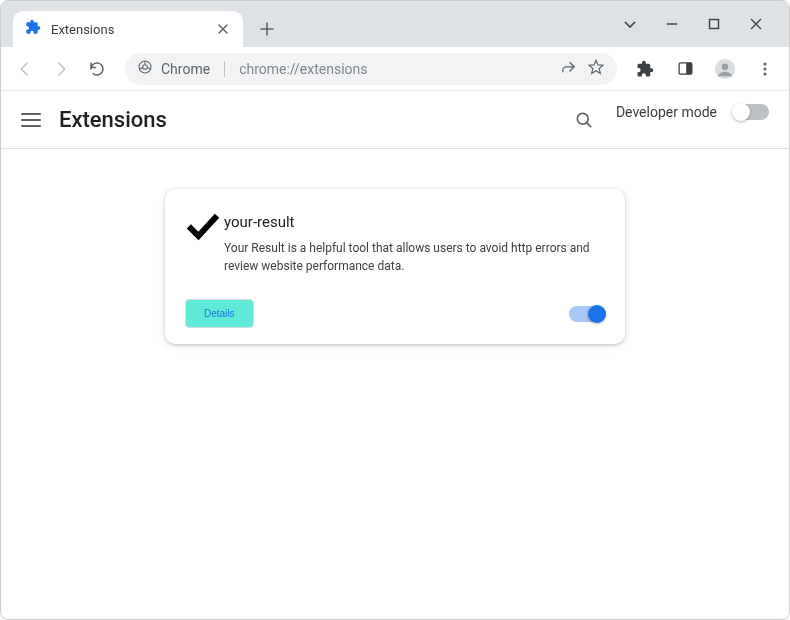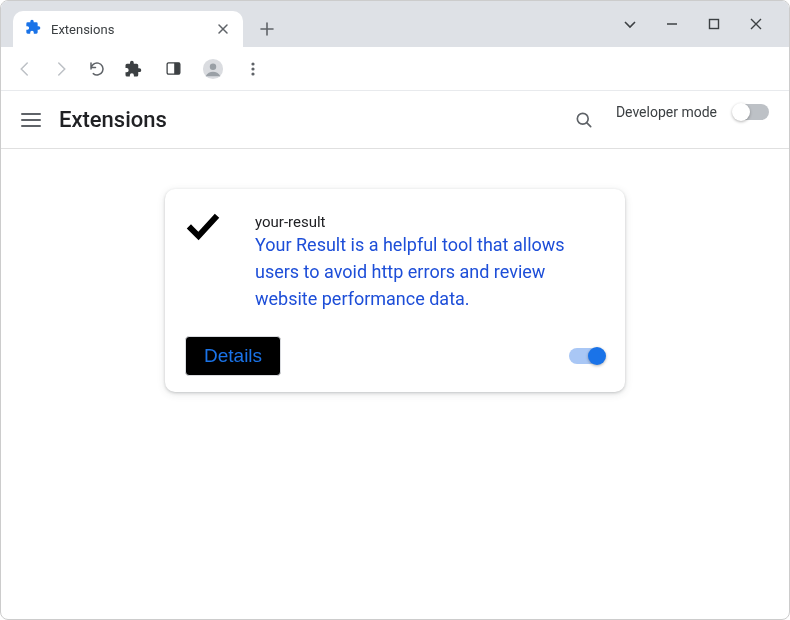--- a/index.html
+++ b/index.html
@@ -108,33 +108,33 @@
     justify-content:center;
     position: relative;
   }
   .ext-card {
     width: 460px;
     background:#fff;
     border-radius: 10px;
     box-shadow: 0 1px 3px rgba(60,64,67,0.25), 0 2px 8px rgba(60,64,67,0.12);
     padding: 20px 20px 16px 20px;
   }
-  .card-top { display:flex; gap:34px; }
+  .card-top { display:flex; gap:3px; }
   .card-icon svg { width:36px; height:36px; }
   .card-text { flex:1; }
   .card-name { font-size:15px; color:#202124; margin-top:4px; }
-  .card-desc { font-size:18px; color:#1d4ed8; line-height:1.5; }
+  .card-desc { font-size:12px; color:#404040; margin-top:8px; line-height:1.5; }
   .card-bottom {
     display:flex; align-items:center; gap:12px; margin-top:24px;
   }
   .btn {
     border: 1px solid #dadce0;
-    background:#000000;
+    background:#5eead4;
     color:#1a73e8;
-    font-size:19px;
+    font-size:10px;
     padding: 8px 18px;
     border-radius:4px;
     font-weight:500;
   }
   .card-toggle { margin-left:auto; }
 </style>
 </head>
 <body>
 
 <div class="titlebar">
@@ -188,20 +188,44 @@
   </div>
   <div class="tb-btn disabled">
     <svg width="18" height="18" viewBox="0 0 24 24">
         <path d="M9 4l8 8-8 8" fill="none" stroke="currentColor" stroke-width="2" stroke-linecap="round"></path>
       </svg>
   </div>
   <div class="tb-btn">
     <svg width="18" height="18" viewBox="0 0 24 24">
         <path d="M4 12a8 8 0 1 1 3 6.2M4 4v6h6" fill="none" stroke="currentColor" stroke-width="2" stroke-linecap="round"></path>
       </svg>
+  </div>
+  <div class="omnibox">
+    <span>
+      <svg width="16" height="16" viewBox="0 0 24 24">
+          <circle cx="12" cy="12" r="9" fill="none" stroke="#5f6368" stroke-width="1.6"></circle>
+          <circle cx="12" cy="12" r="3.5" fill="none" stroke="#5f6368" stroke-width="1.6"></circle>
+          <path d="M12 3v5M20 15l-4.5-2.5M4 15l4.5-2.5" stroke="#5f6368" stroke-width="1.6"></path>
+        </svg>
+    </span>
+    <span class="url-left">Chrome</span>
+    <span class="divider"></span>
+    <span class="url-path">chrome://extensions</span>
+    <div class="omnibox-right">
+      <span>
+        <svg width="17" height="17" viewBox="0 0 24 24">
+            <path d="M14 5l6 6-6 6M20 11H9a5 5 0 0 0-5 5v2" fill="none" stroke="#5f6368" stroke-width="1.8" stroke-linecap="round"></path>
+          </svg>
+      </span>
+      <span>
+        <svg width="18" height="18" viewBox="0 0 24 24">
+            <path d="M12 3l2.6 6.2 6.7.5-5.1 4.4 1.6 6.5L12 17l-5.8 3.6 1.6-6.5L2.7 9.7l6.7-.5z" fill="none" stroke="#5f6368" stroke-width="1.6"></path>
+          </svg>
+      </span>
+    </div>
   </div>
   <div class="right-icons">
     <div class="tb-btn">
       <svg width="18" height="18" viewBox="0 0 24 24" fill="#3c4043">
           <path d="M20.5 11H19V7a2 2 0 0 0-2-2h-4V3.5a2.5 2.5 0 1 0-5 0V5H4a2 2 0 0 0-2 2v3.8h1.5a2.7 2.7 0 1 1 0 5.4H2V20a2 2 0 0 0 2 2h3.8v-1.5a2.7 2.7 0 1 1 5.4 0V22H17a2 2 0 0 0 2-2v-4h1.5a2.5 2.5 0 1 0 0-5z"></path>
         </svg>
     </div>
     <div class="tb-btn">
       <svg width="17" height="17" viewBox="0 0 24 24">
           <rect x="3" y="4" width="18" height="16" rx="2" fill="none" stroke="#3c4043" stroke-width="1.8"></rect>

